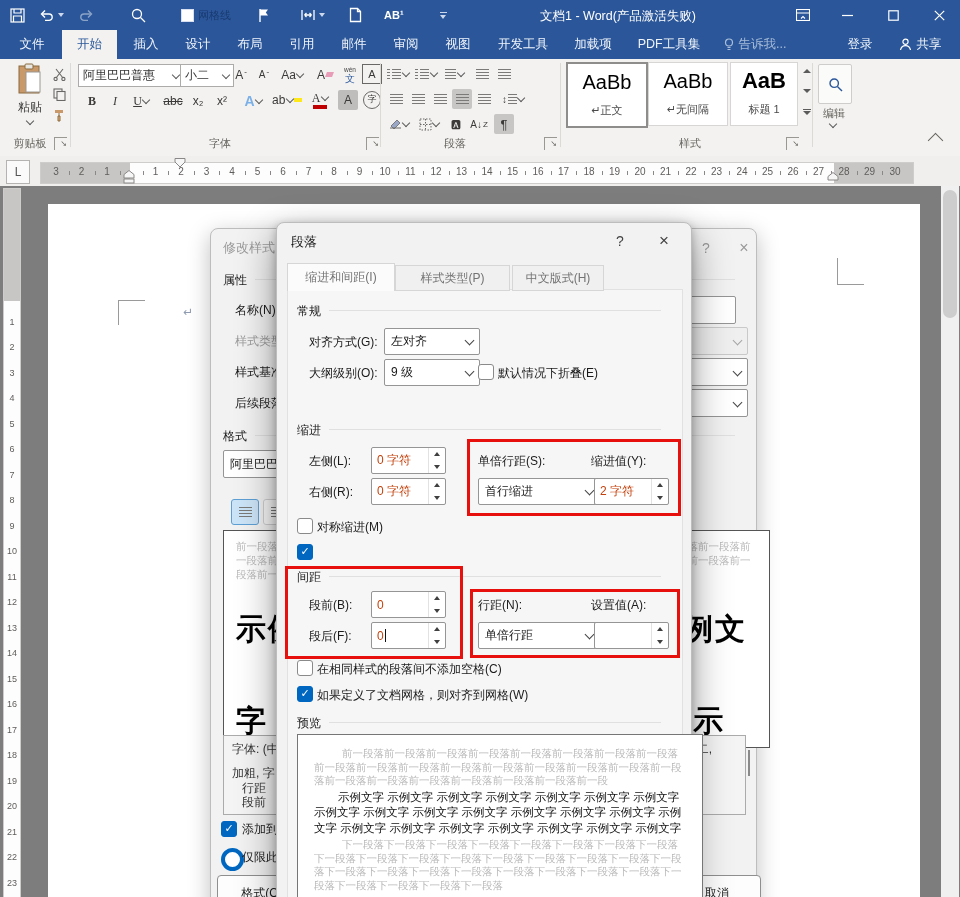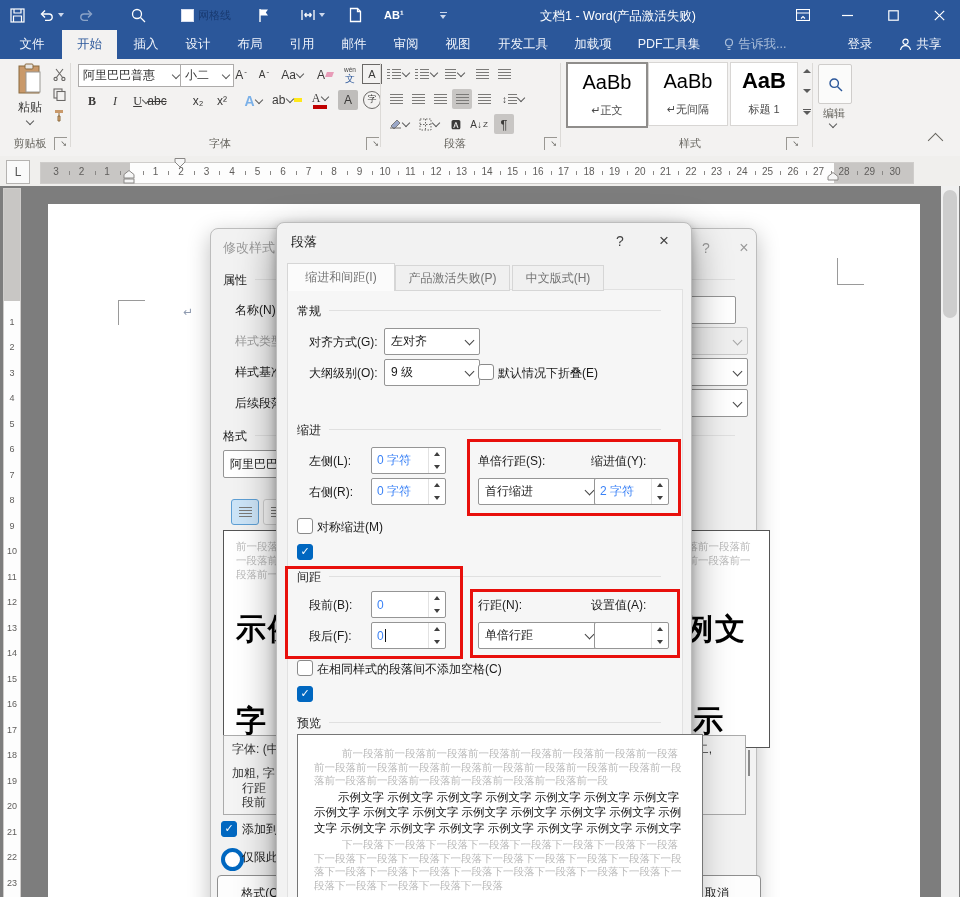--- a/index.html
+++ b/index.html
@@ -67,21 +67,21 @@
   .tabbtn.off{border-bottom:1px solid #d6d6d6;background:#f0f0f0}
   .tabbtn.on{background:#fbfbfb;z-index:3}
   .shead{font-size:12px;color:#1a1a1a;white-space:nowrap}
   .sline{height:1px;background:#e0e0e0}
   .slbl{font-size:12px;color:#1a1a1a;white-space:nowrap}
   .slbl.dis{color:#9b9b9b}
   .combo2{background:#fff;border:1px solid #959595;border-radius:2px;font-size:12px;color:#1a1a1a;display:flex;align-items:center;justify-content:space-between;padding:0 6px;white-space:nowrap;overflow:hidden}
   .combo2 .chev{width:6px;height:6px;border-color:#454545}
   .combo2.dis{background:#efefef;border-color:#c9c9c9}
   .spin{background:#fff;border:1px solid #959595;border-radius:2px;display:flex;overflow:hidden}
-  .spinval{flex:1;font-size:12px;color:#3b82f6;padding:4px 5px;display:flex;align-items:center;white-space:nowrap;overflow:hidden}
+  .spinval{flex:1;font-size:12px;color:#c2410c;padding:4px 5px;display:flex;align-items:center;white-space:nowrap;overflow:hidden}
   .spbtns{width:16px;display:flex;flex-direction:column;border-left:1px solid #e2e2e2}
   .sp{flex:1;display:flex;align-items:center;justify-content:center}
   .t-u{width:0;height:0;border-left:3.5px solid transparent;border-right:3.5px solid transparent;border-bottom:4px solid #3f3f3f}
   .t-d{width:0;height:0;border-left:3.5px solid transparent;border-right:3.5px solid transparent;border-top:4px solid #3f3f3f}
   .cb{width:14px;height:14px;border:1px solid #8a8a8a;border-radius:3px;background:#fff}
   .cb.on{background:#0067c0;border-color:#0067c0;color:#fff;font-size:11px;line-height:13px;text-align:center}
   .radio{width:15px;height:15px;border-radius:50%;border:1px solid #8a8a8a;background:#fff}
   .radio.on{border:4.5px solid #0067c0}
   .caret{width:1px;height:13px;background:#111;margin-left:1px}
   .prevbox{background:#fff;border:1px solid #767676;overflow:hidden}
@@ -291,21 +291,21 @@
     <span class="a rbtn" style="left:82px;top:31px;width:20px;height:22px;font-weight:bold;font-family:'Liberation Serif',serif">
         <span>B</span>
       </span>
     <span class="a rbtn" style="left:106px;top:31px;width:18px;height:22px;font-style:italic;font-family:'Liberation Serif',serif">
         <span>I</span>
       </span>
     <span class="a rbtn" style="left:128px;top:31px;width:26px;height:22px;text-decoration:underline;font-family:'Liberation Serif',serif">
         <span>U</span>
         <span class="chev"></span>
       </span>
-    <span class="a rbtn" style="left:144px;top:31px;width:26px;height:22px;text-decoration:line-through">
+    <span class="a rbtn" style="left:160px;top:31px;width:26px;height:22px;text-decoration:line-through">
         <span>abc</span>
       </span>
     <span class="a rbtn" style="left:188px;top:31px;width:20px;height:22px">
         <span>x₂</span>
       </span>
     <span class="a rbtn" style="left:212px;top:31px;width:20px;height:22px">
         <span>x²</span>
       </span>
     <span class="a rbtn" style="left:240px;top:31px;width:26px;height:22px;color:#7ab0e8;font-weight:bold;font-size:14px">
         <span>A</span>
@@ -619,21 +619,21 @@
     <div class="a btn" style="left:462px;top:646px;width:86px;height:34px">取消</div>
   </div>
 
   <div class="a dlg shadow2" style="left:276px;top:222px;width:414px;height:690px">
     <div class="a dttl" style="left:14px;top:10px">段落</div>
     <div class="a dico" style="left:328px;top:5px">?</div>
     <div class="a dico" style="left:372px;top:5px;font-size:17px">×</div>
 
     <div class="a panel" style="left:10px;top:66px;width:394px;height:622px"></div>
     <div class="a tabbtn on" style="left:10px;top:40px;width:106px;height:27px">缩进和间距(I)</div>
-    <div class="a tabbtn off" style="left:118px;top:42px;width:113px;height:24px">产品激活失败(P)</div>
+    <div class="a tabbtn off" style="left:118px;top:42px;width:113px;height:24px">样式类型(P)</div>
     <div class="a tabbtn off" style="left:235px;top:42px;width:90px;height:24px">中文版式(H)</div>
 
     <div class="a shead" style="left:20px;top:80px">常规</div>
     <div class="a sline" style="left:52px;top:87px;width:332px"></div>
     <div class="a slbl" style="left:32px;top:111px">对齐方式(G):</div>
     <div class="a combo2" style="left:107px;top:105px;width:82px;height:25px">
         <span>左对齐</span>
         <span class="chev"></span>
       </div>
     <div class="a slbl" style="left:32px;top:142px">大纲级别(O):</div>
@@ -746,20 +746,21 @@
           <span class="sp">
             <span class="t-d"></span>
           </span>
         </span>
     </div>
     <div class="a redbox" style="left:8px;top:343px;width:172px;height:87px"></div>
     <div class="a redbox" style="left:193px;top:366px;width:204px;height:63px"></div>
     <div class="a cb" style="left:20px;top:437px"></div>
     <div class="a slbl" style="left:40px;top:438px">在相同样式的段落间不添加空格(C)</div>
     <div class="a cb on" style="left:20px;top:463px">✓</div>
+    <div class="a slbl" style="left:40px;top:464px">如果定义了文档网格，则对齐到网格(W)</div>
 
     <div class="a shead" style="left:20px;top:492px">预览</div>
     <div class="a sline" style="left:52px;top:499px;width:332px"></div>
     <div class="a prevbox" style="left:20px;top:511px;width:372px;height:170px;padding:12px 16px">
       <div class="pgray" style="font-size:10.5px;line-height:13.5px;word-break:break-all;text-indent:28px">前一段落前一段落前一段落前一段落前一段落前一段落前一段落前一段落前一段落前一段落前一段落前一段落前一段落前一段落前一段落前一段落前一段落前一段落前一段落前一段落前一段落前一段落前一段落前一段</div>
       <div style="font-size:11.5px;line-height:15.5px;color:#111;text-indent:24px;margin-top:2px">示例文字 示例文字 示例文字 示例文字 示例文字 示例文字 示例文字 示例文字 示例文字 示例文字 示例文字 示例文字 示例文字 示例文字 示例文字 示例文字 示例文字 示例文字 示例文字 示例文字 示例文字 示例文字</div>
       <div class="pgray" style="font-size:10.5px;line-height:13.5px;word-break:break-all;text-indent:28px;margin-top:2px">下一段落下一段落下一段落下一段落下一段落下一段落下一段落下一段落下一段落下一段落下一段落下一段落下一段落下一段落下一段落下一段落下一段落下一段落下一段落下一段落下一段落下一段落下一段落下一段落下一段落下一段落下一段落下一段落下一段落下一段落</div>
     </div>
   </div>
 

